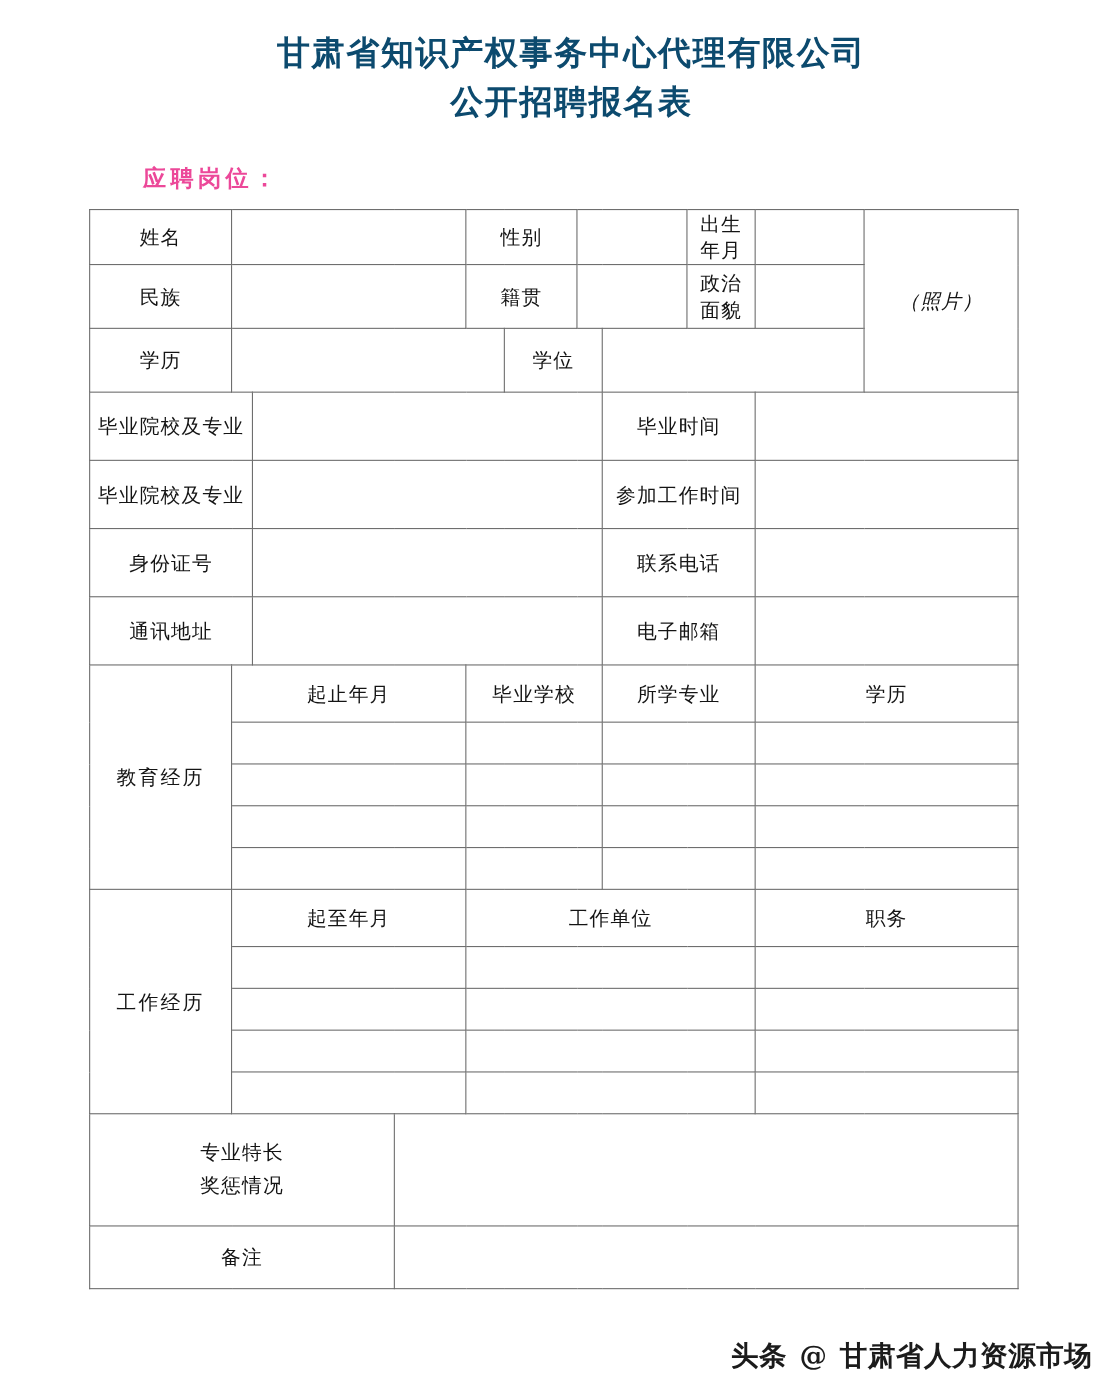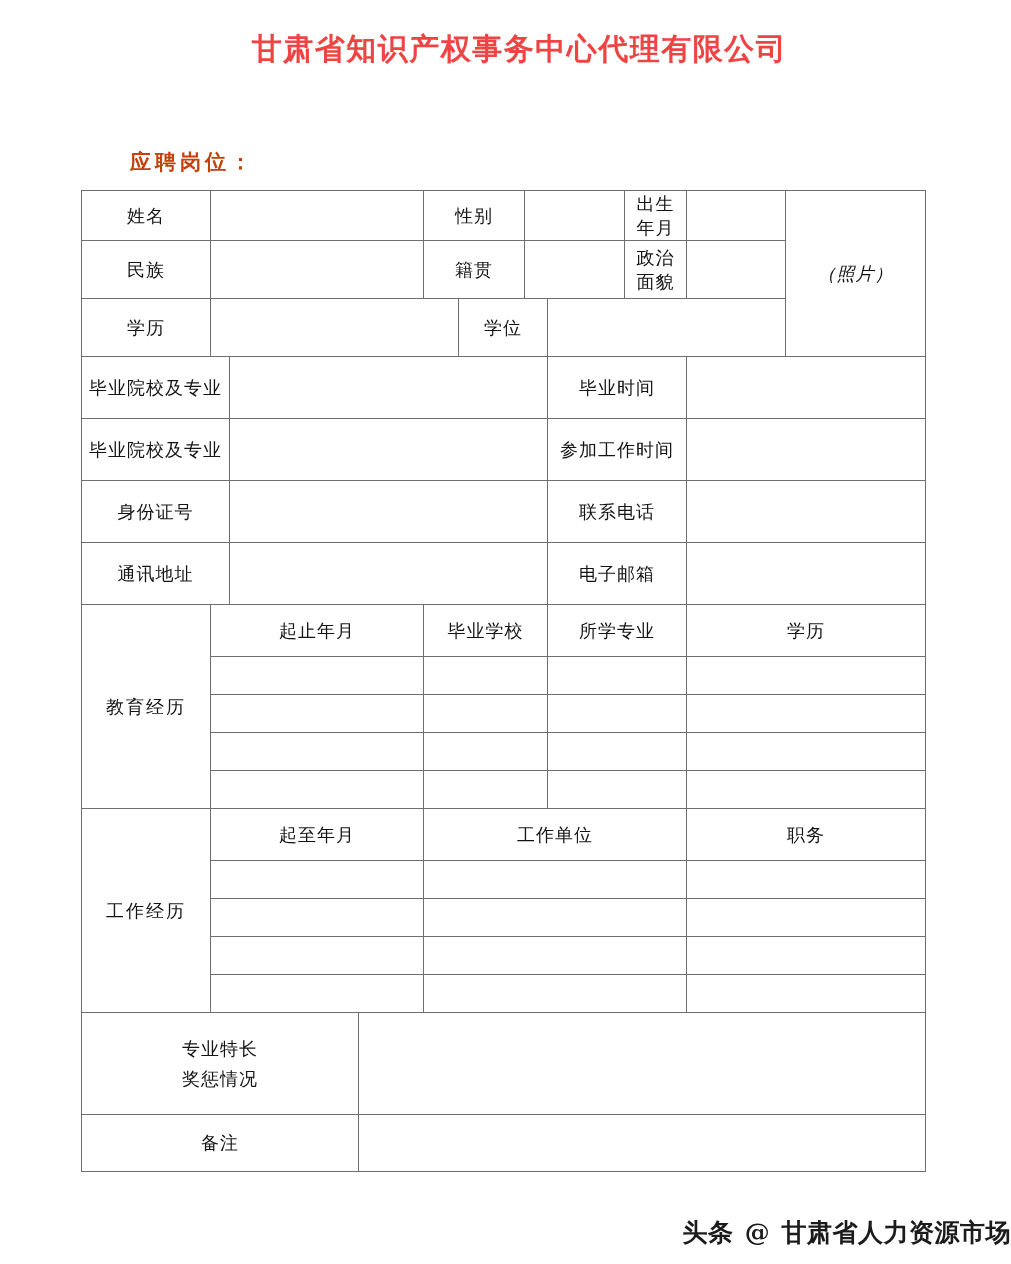--- a/index.html
+++ b/index.html
@@ -28,32 +28,32 @@
     top: 26px;
     width: 1011px;
     text-align: center;
   }
   .title-line {
     font-family: "DejaVu Serif", "Liberation Serif", serif;
     font-weight: 700;
     font-size: 30px;
     line-height: 45px;
     letter-spacing: 1.5px;
-    color: #ef4444;
+    color: #0c4a6e;
     padding-left: 28px;
   }
 
   .subject-line {
     position: absolute;
     left: 130px;
     top: 148px;
     font-size: 21px;
     font-weight: 700;
     letter-spacing: 4px;
-    color: #c2410c;
+    color: #ec4899;
   }
 
   
   .form-table {
     position: absolute;
     left: 81px;
     top: 190px;
     width: 844px;
     border-collapse: collapse;
     table-layout: fixed;
@@ -92,39 +92,41 @@
     letter-spacing: 2px;
   }
 
   
   .watermark {
     position: absolute;
     left: 0;
     top: 1216px;
     width: 1011px;
     text-align: right;
+    padding-right: 18px;
     box-sizing: border-box;
     font-size: 25px;
     font-weight: 700;
     color: #1b1b1b;
     letter-spacing: 0.5px;
     font-family: "DejaVu Sans", "Liberation Sans", sans-serif;
   }
   .watermark .wm-at {
     font-family: "DejaVu Serif", "Liberation Serif", serif;
     padding: 0 2px;
   }
 </style>
 </head>
 <body>
 
 <div class="page">
 
   <div class="title-block">
     <div class="title-line">甘肃省知识产权事务中心代理有限公司</div>
+    <div class="title-line">公开招聘报名表</div>
   </div>
 
   <div class="subject-line">应聘岗位：</div>
 
   <table class="form-table">
     <colgroup>
       <col style="width:129px">
       <col style="width:19px">
       <col style="width:129px">
       <col style="width:65px">

